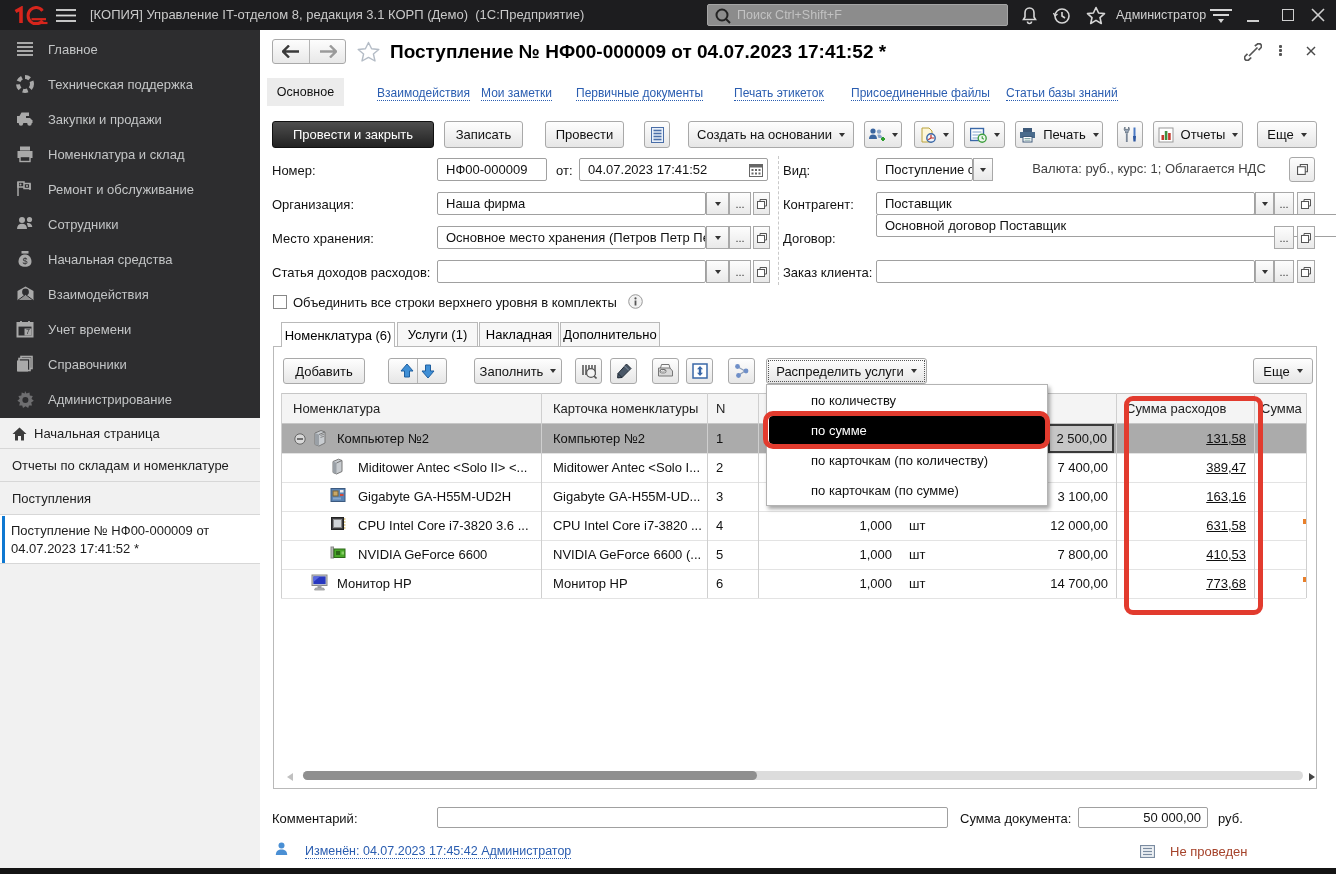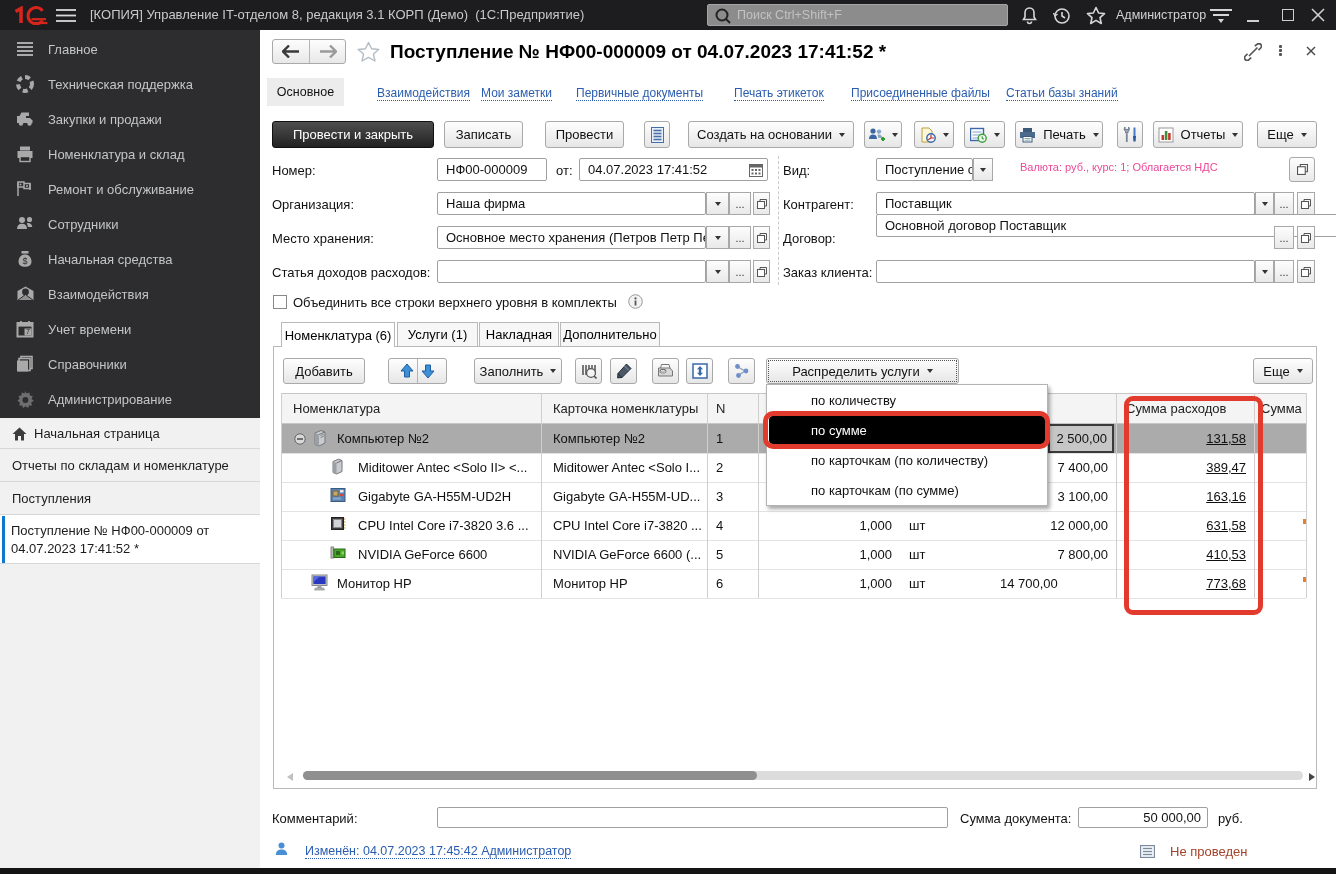--- a/index.html
+++ b/index.html
@@ -358,21 +358,21 @@
           <rect x="0.5" y="2.5" width="7" height="7" fill="#fff" stroke="#555"></rect>
           <path d="M3 2.5 L3 0.5 L9.5 0.5 L9.5 7 L7.5 7" fill="none" stroke="#555"></path>
         </svg>
       </div>
 <div class="ab" style="left:518px;top:126px;height:129px;border-left:1px dashed #c9c9c9"></div>
 <div class="lbl" style="left:523px;top:133px">Вид:</div>
 <div class="inp" style="left:616px;top:128px;width:97px">Поступление от</div>
 <div class="fb" style="left:713px;top:128px;width:20px">
         <span class="caret" style="margin-left:0"></span>
       </div>
-<div class="ab" style="left:760px;top:131px;width:258px;text-align:left;font-size:11px;color:#ec4899;white-space:nowrap">Валюта: руб., курс: 1; Облагается НДС</div>
+<div class="ab" style="left:760px;top:131px;width:258px;text-align:center;font-size:13px;color:#404040;white-space:nowrap">Валюта: руб., курс: 1; Облагается НДС</div>
 <div class="fb" style="left:1029px;top:127px;width:26px;height:25px;border-radius:3px">
         <svg width="11" height="11" viewBox="0 0 10 10">
           <rect x="0.5" y="2.5" width="7" height="7" fill="#fff" stroke="#555"></rect>
           <path d="M3 2.5 L3 0.5 L9.5 0.5 L9.5 7 L7.5 7" fill="none" stroke="#555"></path>
         </svg>
       </div>
 <div class="lbl" style="left:523px;top:167px">Контрагент:</div>
 <div class="inp" style="left:616px;top:162px;width:379px">Поставщик</div>
 <div class="fb" style="left:995px;top:162px;width:19px">
         <span class="caret" style="margin-left:0"></span>
@@ -466,21 +466,21 @@
         <svg width="16" height="16" viewBox="0 0 16 16">
           <g stroke="#8f9fb8" stroke-width="1.3" fill="none">
             <line x1="4" y1="4" x2="11" y2="8"></line>
             <line x1="11" y1="8" x2="5" y2="12"></line>
           </g>
           <circle cx="3.5" cy="3.5" r="2.4" fill="#6f8fc8"></circle>
           <circle cx="12" cy="8" r="2.4" fill="#6f8fc8"></circle>
           <circle cx="4.5" cy="12.5" r="2.4" fill="#6f8fc8"></circle>
         </svg>
       </div>
-<div class="btn2" style="left:506px;top:328px;width:193px;outline:1px dotted #555;outline-offset:-3px">Распределить услуги<span class="caret"></span></div>
+<div class="btn2" style="left:506px;top:328px;width:161px;outline:1px dotted #555;outline-offset:-3px">Распределить услуги<span class="caret"></span></div>
 <div class="btn2" style="left:993px;top:328px;width:60px">Еще<span class="caret"></span></div>
 <div class="ab" style="left:21px;top:363px;width:1025px;height:31px;background:#f4f4f4;border-top:1px solid #c6c6c6;border-bottom:1px solid #c6c6c6"></div>
 <div class="th ab" style="left:33px;top:371px">Номенклатура</div>
 <div class="th ab" style="left:293px;top:371px">Карточка номенклатуры</div>
 <div class="th ab" style="left:456px;top:371px">N</div>
 <div class="th ab" style="left:866px;top:371px">Сумма расходов</div>
 <div class="th ab" style="left:1001px;top:371px">Сумма</div>
 <div class="ab" style="left:21px;top:394px;width:1025px;height:29px;background:#ababab"></div>
 <div class="ab" style="left:21px;top:423px;width:1025px;height:1px;background:#e3e3e3"></div>
 <div class="ab" style="left:21px;top:452px;width:1025px;height:1px;background:#e3e3e3"></div>
@@ -569,21 +569,21 @@
         <rect x="2.4" y="2.4" width="12.2" height="7.7" fill="#2838c0"></rect>
         <path d="M2.4 2.4 L9 2.4 L2.4 8 Z" fill="#5868e0"></path>
         <rect x="6.5" y="11.5" width="4" height="2.5" fill="#a0a4a8"></rect>
         <path d="M4.5 14 L12.5 14 L13.5 16 L3.5 16 Z" fill="#b8bcc0" stroke="#888" stroke-width="0.7"></path>
       </svg>
 <div class="cell" style="left:77px;top:546px">Монитор НР</div>
 <div class="cell" style="left:293px;top:546px">Монитор НР</div>
 <div class="cell" style="left:456px;top:546px">6</div>
 <div class="cell" style="left:560px;top:546px;width:72px;text-align:right">1,000</div>
 <div class="cell" style="left:649px;top:546px">шт</div>
-<div class="cell" style="left:740px;top:546px;width:108px;">14 700,00</div>
+<div class="cell" style="left:740px;top:546px;width:108px;text-align:right">14 700,00</div>
 <div class="cell link" style="left:870px;top:546px;width:116px;text-align:right">773,68</div>
 <div class="ab" style="left:506px;top:354px;width:282px;height:122px;background:#fff;border:1px solid #b3b3b3;box-shadow:2px 3px 4px rgba(0,0,0,0.35)"></div>
 <div class="cell" style="left:551px;top:363px">по количеству</div>
 <div class="ab" style="left:509px;top:386px;width:276px;height:28px;background:#000;border-radius:4px"></div>
 <div class="cell" style="left:551px;top:393px;color:#fff">по сумме</div>
 <div class="cell" style="left:551px;top:423px">по карточкам (по количеству)</div>
 <div class="cell" style="left:551px;top:453px">по карточкам (по сумме)</div>
 <div class="ab" style="left:503px;top:381px;width:287px;height:38px;border:5px solid #e23b2e;border-radius:10px"></div>
 <div class="ab" style="left:864px;top:366px;width:139px;height:219px;border:5px solid #e23b2e;border-radius:9px"></div>
 <div class="ab" style="left:1043px;top:489px;width:3px;height:5px;background:#e87f2a"></div>

